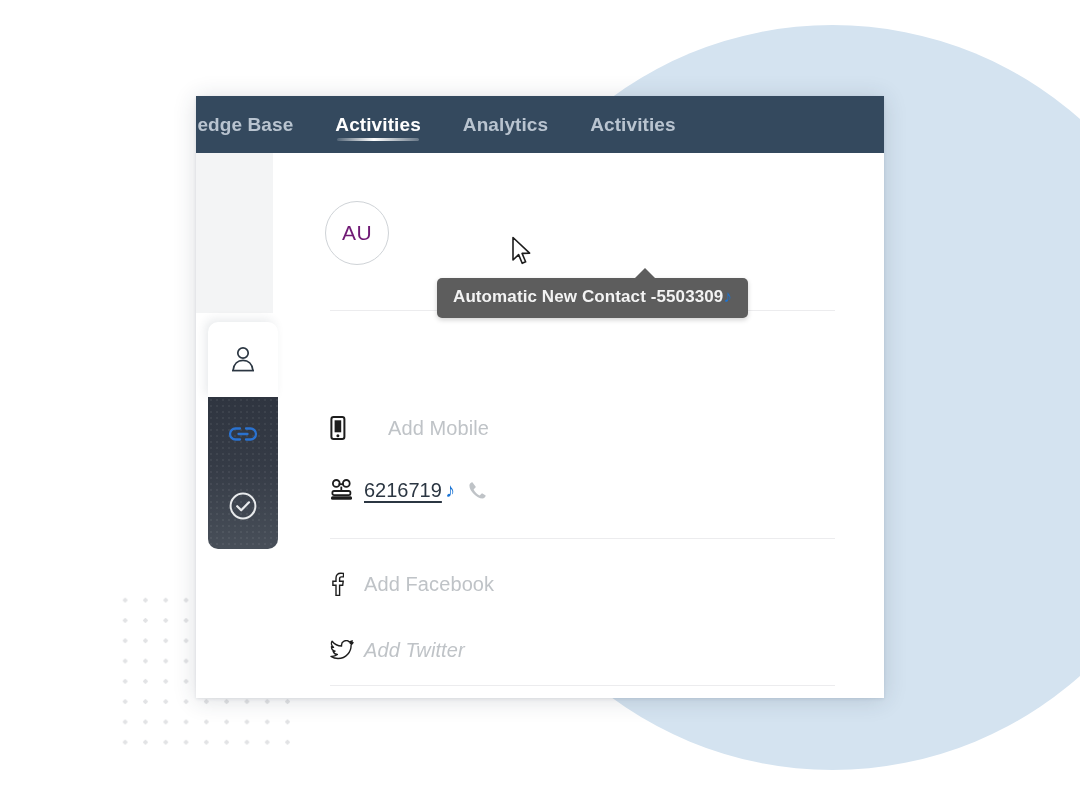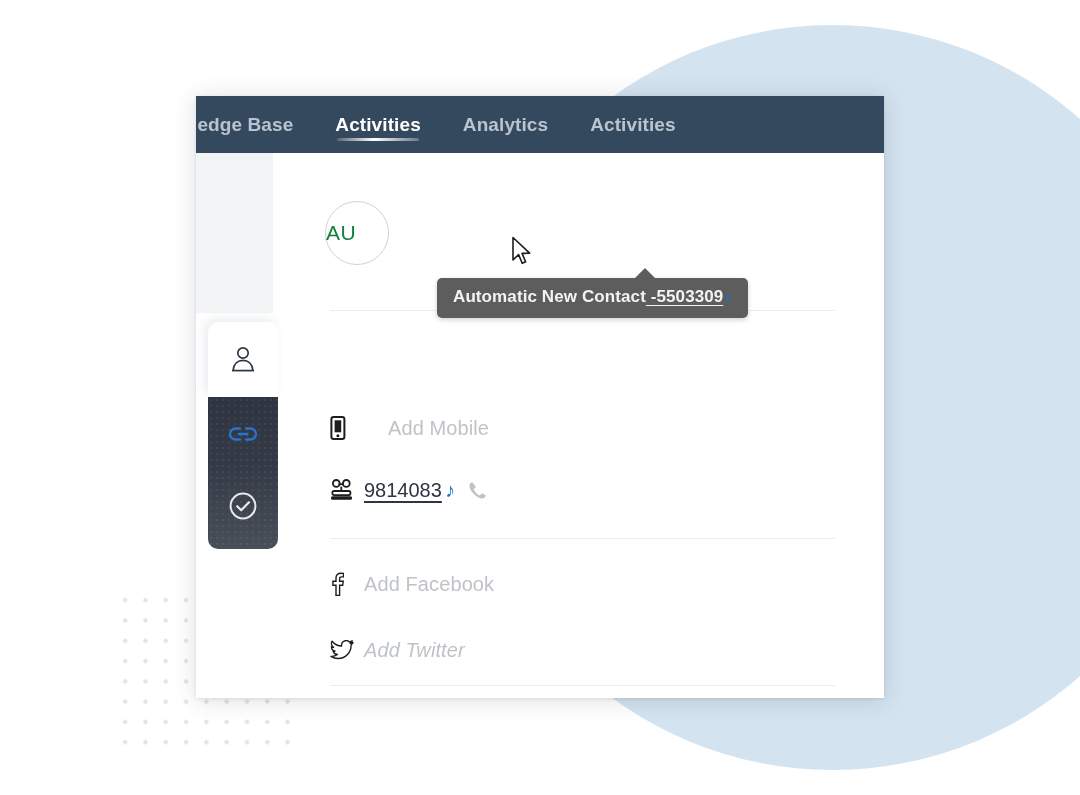--- a/index.html
+++ b/index.html
@@ -148,22 +148,22 @@
   }
 
   .contact-header{
     position:absolute;
     left:52px;top:48px;
     display:flex;align-items:center;
   }
   .avatar{
     width:62px;height:62px;border-radius:50%;
     border:1px solid #cfd3d7;
-    display:flex;align-items:center;
-    color:#15803d;font-size:21px;letter-spacing:.5px;
+    display:flex;align-items:center;justify-content:center;
+    color:#701a75;font-size:21px;letter-spacing:.5px;
     background:#fff;
     flex:none;
   }
   .contact-name{
     margin-left:28px;
     font-size:38px;
     color:#1f2733;
     letter-spacing:-.4px;
     white-space:nowrap;
   }
@@ -219,21 +219,20 @@
     color:#f3f3f3;
     font-size:17px;font-weight:bold;
     padding:9px 16px 11px 16px;
     border-radius:5px;
     white-space:nowrap;
     z-index:40;
     box-shadow:0 2px 5px rgba(0,0,0,.18);
     letter-spacing:.1px;
   }
   .tooltip .tt-underline{
-    text-decoration:underline;
     text-underline-offset:3px;
   }
   .tooltip .tt-phone{color:#1a73d4;}
   .tooltip-arrow{
     position:absolute;
     left:634px;top:268px;
     width:0;height:0;
     border-left:11px solid transparent;
     border-right:11px solid transparent;
     border-bottom:11px solid #5d5d5d;
@@ -339,21 +338,21 @@
       <span class="f-icon">
         <svg width="23" height="22" viewBox="0 0 23 22">
           <circle cx="6.3" cy="4.4" r="3.4" fill="none" stroke="#1d1d1d" stroke-width="1.8"></circle>
           <circle cx="16.3" cy="4.4" r="3.4" fill="none" stroke="#1d1d1d" stroke-width="1.8"></circle>
           <path d="M8.5 5.2h5.5" stroke="#1d1d1d" stroke-width="1.8"></path>
           <path d="M11.3 7.6v4.2" stroke="#1d1d1d" stroke-width="1.8"></path>
           <rect x="2.4" y="12" width="18" height="4.2" rx="1.6" fill="none" stroke="#1d1d1d" stroke-width="1.8"></rect>
           <rect x="1" y="17.2" width="21" height="3.6" rx="1.5" fill="#1d1d1d"></rect>
         </svg>
       </span>
-      <span class="f-value">9814083</span>
+      <span class="f-value">6216719</span>
       <span class="phone-blue">♪</span>
       <span class="phone-gray">
         <svg width="21" height="21" viewBox="0 0 21 21">
           <path d="M5.4 2.2c-1.4 0-3 1.6-3 3.3 0 5.6 7.5 13 13 13 1.7 0 3.3-1.6 3.3-3l-3.7-2.2-2.4 2.2c-2.3-1.1-4.9-3.6-6-6l2.3-2.4z" fill="#bfc3c7"></path>
         </svg>
       </span>
     </div>
 
     <div class="divider d2"></div>
 

